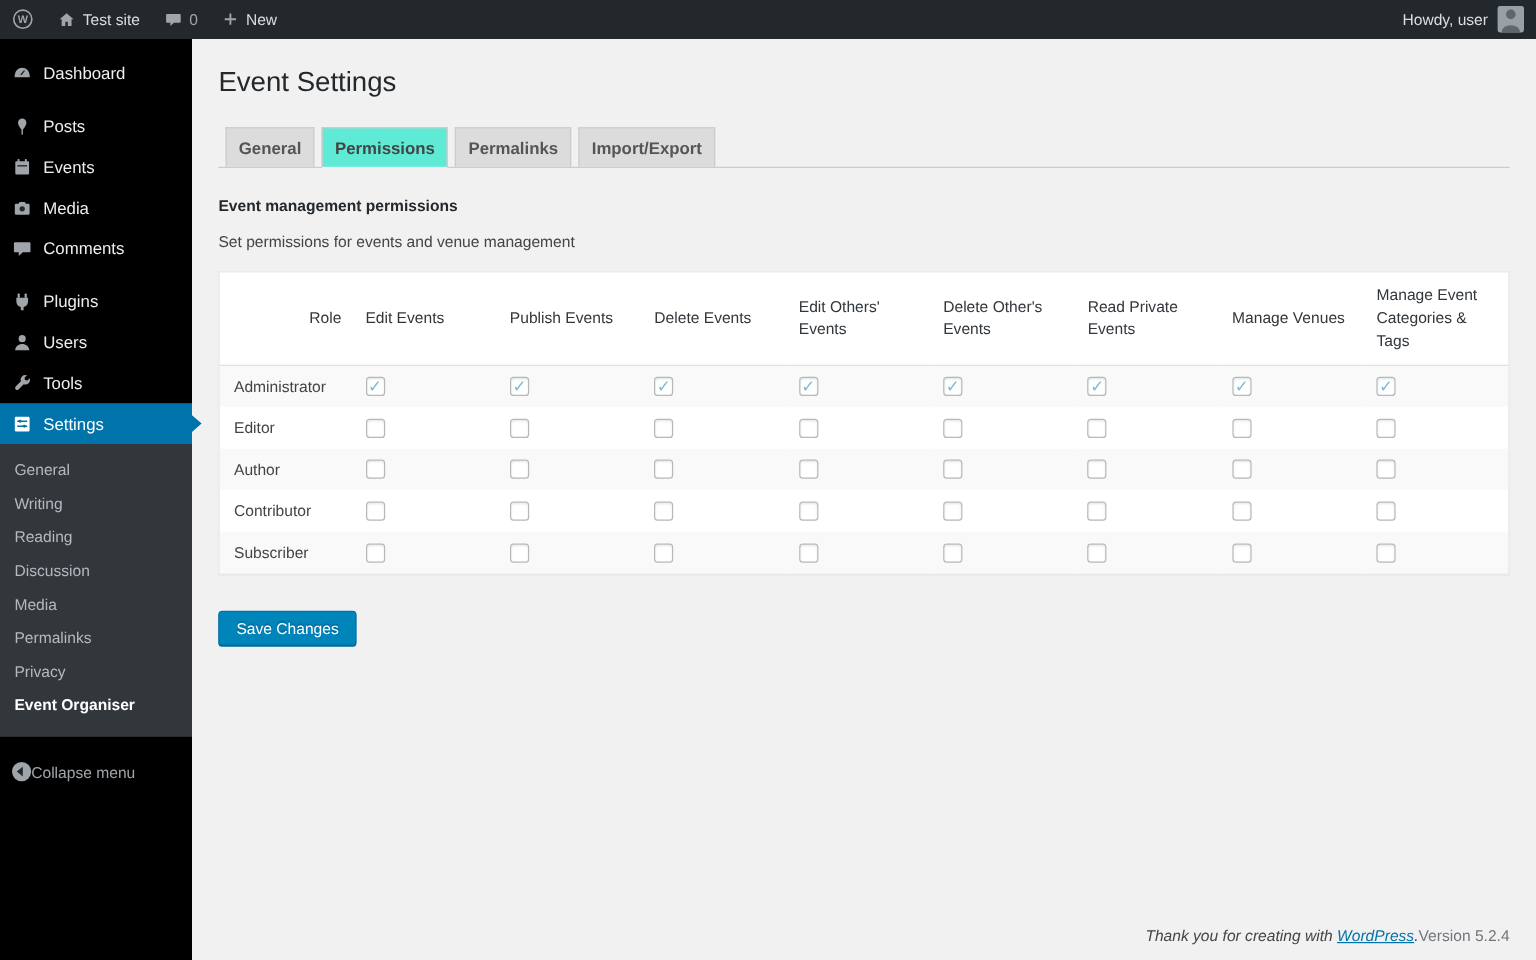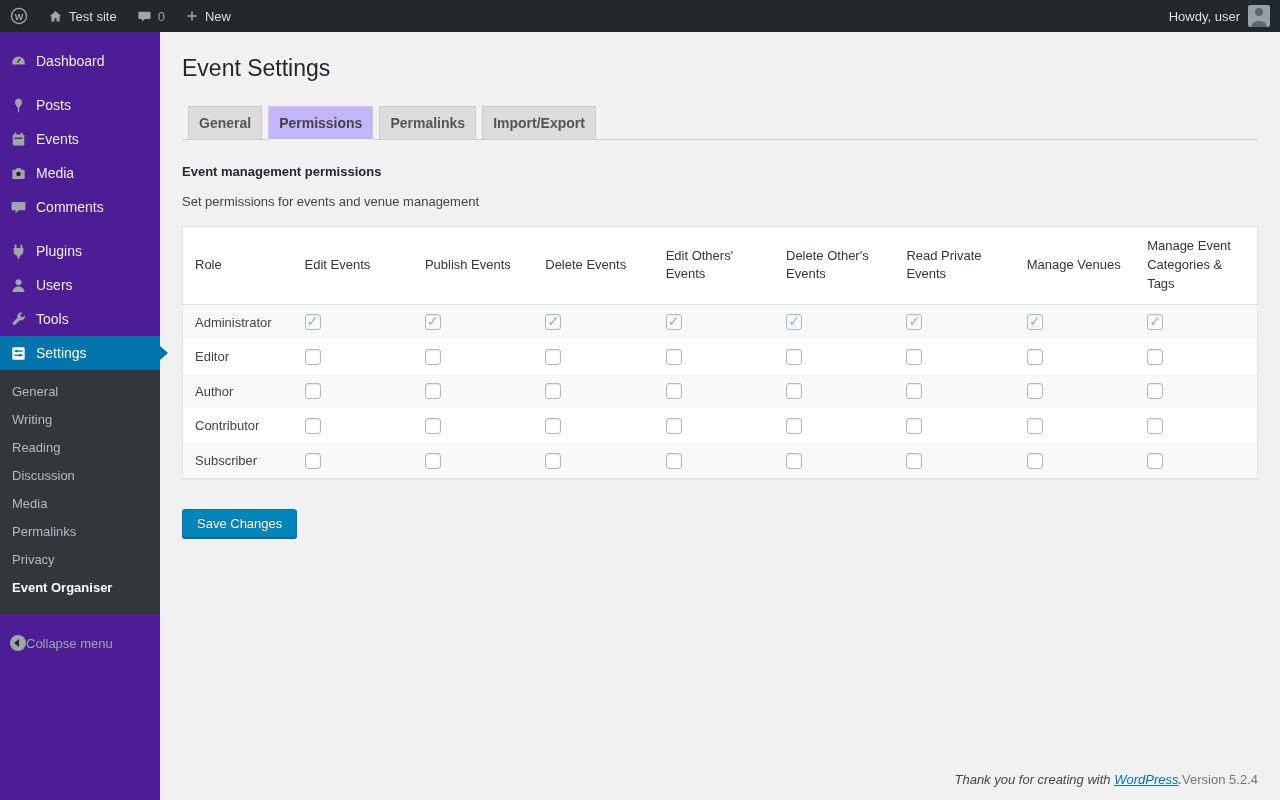--- a/index.html
+++ b/index.html
@@ -36,21 +36,21 @@
     width: 8px; height: 8px; border-radius: 50%; background: #5f666c;
   }
   .avatar::after {
     content: ""; position: absolute; bottom: -4px; left: 50%; transform: translateX(-50%);
     width: 15px; height: 10px; border-radius: 50% 50% 0 0; background: #5f666c;
   }
 
   
   #sidebar {
     position: fixed; top: 32px; left: 0; bottom: 0; width: 160px;
-    background: #4c1d95; z-index: 40; overflow: visible;
+    background: #000000; z-index: 40; overflow: visible;
     display: flex; flex-direction: column;
   }
   #admin-menu { list-style: none; margin: 0; padding: 12px 0 0; }
   .menu-item {
     display: flex; align-items: center; height: 34px; padding: 0 8px;
     font-size: 14px; color: #eee; cursor: pointer; position: relative;
   }
   .menu-icon {
     width: 20px; height: 20px; margin-right: 8px; color: #a0a5aa;
     display: inline-flex; align-items: center; justify-content: center; flex: 0 0 20px;
@@ -92,36 +92,36 @@
     margin: 12px 0 14px; line-height: 1.3; padding: 0;
   }
   .nav-tab-wrapper { border-bottom: 1px solid #ccc; margin-top: 8px; }
   .nav-tab {
     display: inline-block; margin: 0 0 0 6px; padding: 6px 10px;
     font-size: 14px; font-weight: bold; line-height: 1.45;
     background: #dcdcdc; border: 1px solid #ccc; border-bottom: none;
     color: #555; text-decoration: none; cursor: pointer; vertical-align: bottom;
   }
   .nav-tab-active {
-    background: #c4b5fd; color: #444;
+    background: #5eead4; color: #444;
     border-bottom: 1px solid #f1f1f1; margin-bottom: -1px;
   }
   .section-heading { font-size: 13px; font-weight: bold; color: #23282d; margin: 24px 0 0; }
   .section-desc { margin: 15px 0 17px; color: #444; }
 
   table.permissions {
     width: 100%; border-collapse: collapse; table-layout: fixed;
     background: #fff; border: 1px solid #e5e5e5; box-shadow: 0 1px 1px rgba(0,0,0,.04);
   }
   table.permissions th {
     padding: 10px; font-weight: 400; color: #32373c; text-align: left;
     vertical-align: middle; font-size: 13px; line-height: 1.45;
     border-bottom: 1px solid #e1e1e1;
   }
-  table.permissions th.role-col { width: 112px; padding-left: 12px; }
+  table.permissions th.role-col { width: 112px; padding-left: 12px; text-align: right; }
   table.permissions td {
     padding: 9px 10px; vertical-align: middle; color: #444;
   }
   table.permissions td:first-child { padding-left: 12px; }
   table.permissions tr.alternate { background: #f9f9f9; }
 
   .checkbox {
     display: inline-block; width: 16px; height: 16px;
     border: 1px solid #b4b9be; border-radius: 3px; background: #fff;
     box-shadow: inset 0 1px 2px rgba(0,0,0,.1);

